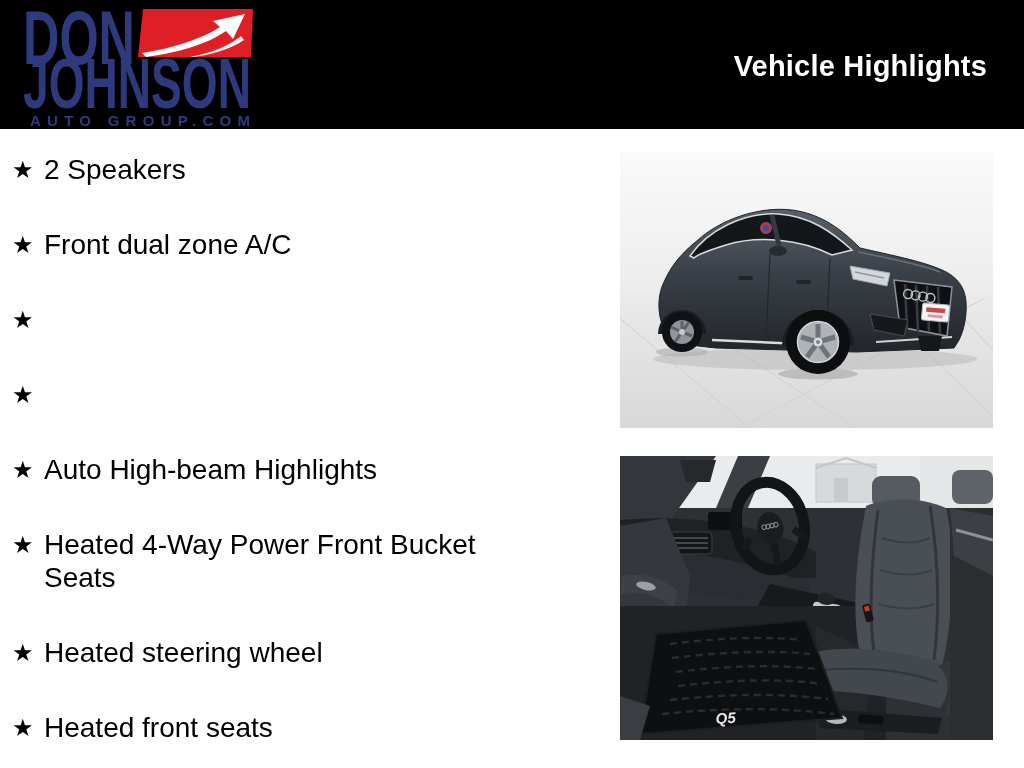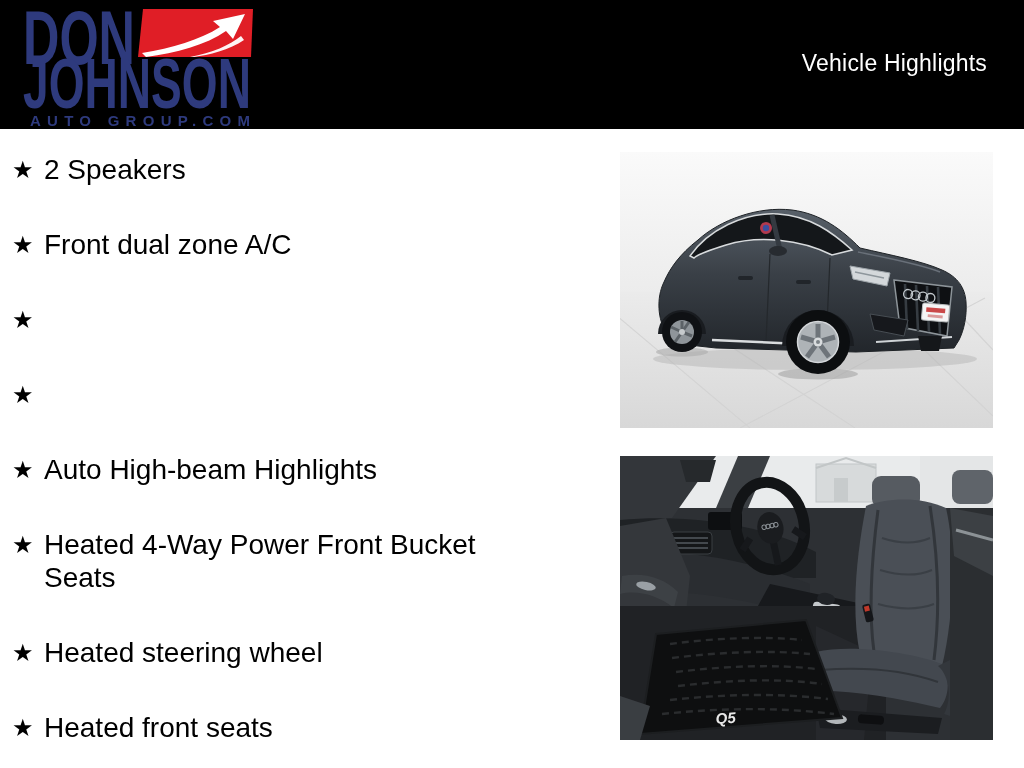--- a/index.html
+++ b/index.html
@@ -2,22 +2,22 @@
 <html><head>
 <meta charset="utf-8">
 <style>
   html,body{margin:0;padding:0;background:#fff;}
   .page{position:relative;width:1024px;height:768px;background:#ffffff;overflow:hidden;
         font-family:"Liberation Sans",sans-serif;}
 
   
   .header{position:absolute;left:0;top:0;width:1024px;height:129px;background:#000000;}
   .logo{position:absolute;left:23px;top:8px;width:230px;height:120px;}
-  .header-title{position:absolute;right:37px;top:50px;color:#ffffff;font-size:23px;
-                font-weight:400;letter-spacing:0.2px;white-space:nowrap;text-align:right;}
+  .header-title{position:absolute;right:37px;top:50px;color:#ffffff;font-size:29px;
+                font-weight:700;letter-spacing:0.2px;white-space:nowrap;text-align:right;}
 
   
   .features{position:absolute;left:12px;top:153px;width:530px;margin:0;padding:0;list-style:none;}
   .features li{display:flex;margin-bottom:42px;font-size:28px;line-height:33px;color:#000000;}
   .features .star{width:22px;margin-right:10px;flex-shrink:0;font-size:24px;line-height:33px;color:#000;}
   .features .ftext{max-width:440px;}
 
   
   .photo{position:absolute;left:620px;width:373px;overflow:hidden;}
   .photo svg{display:block;}

